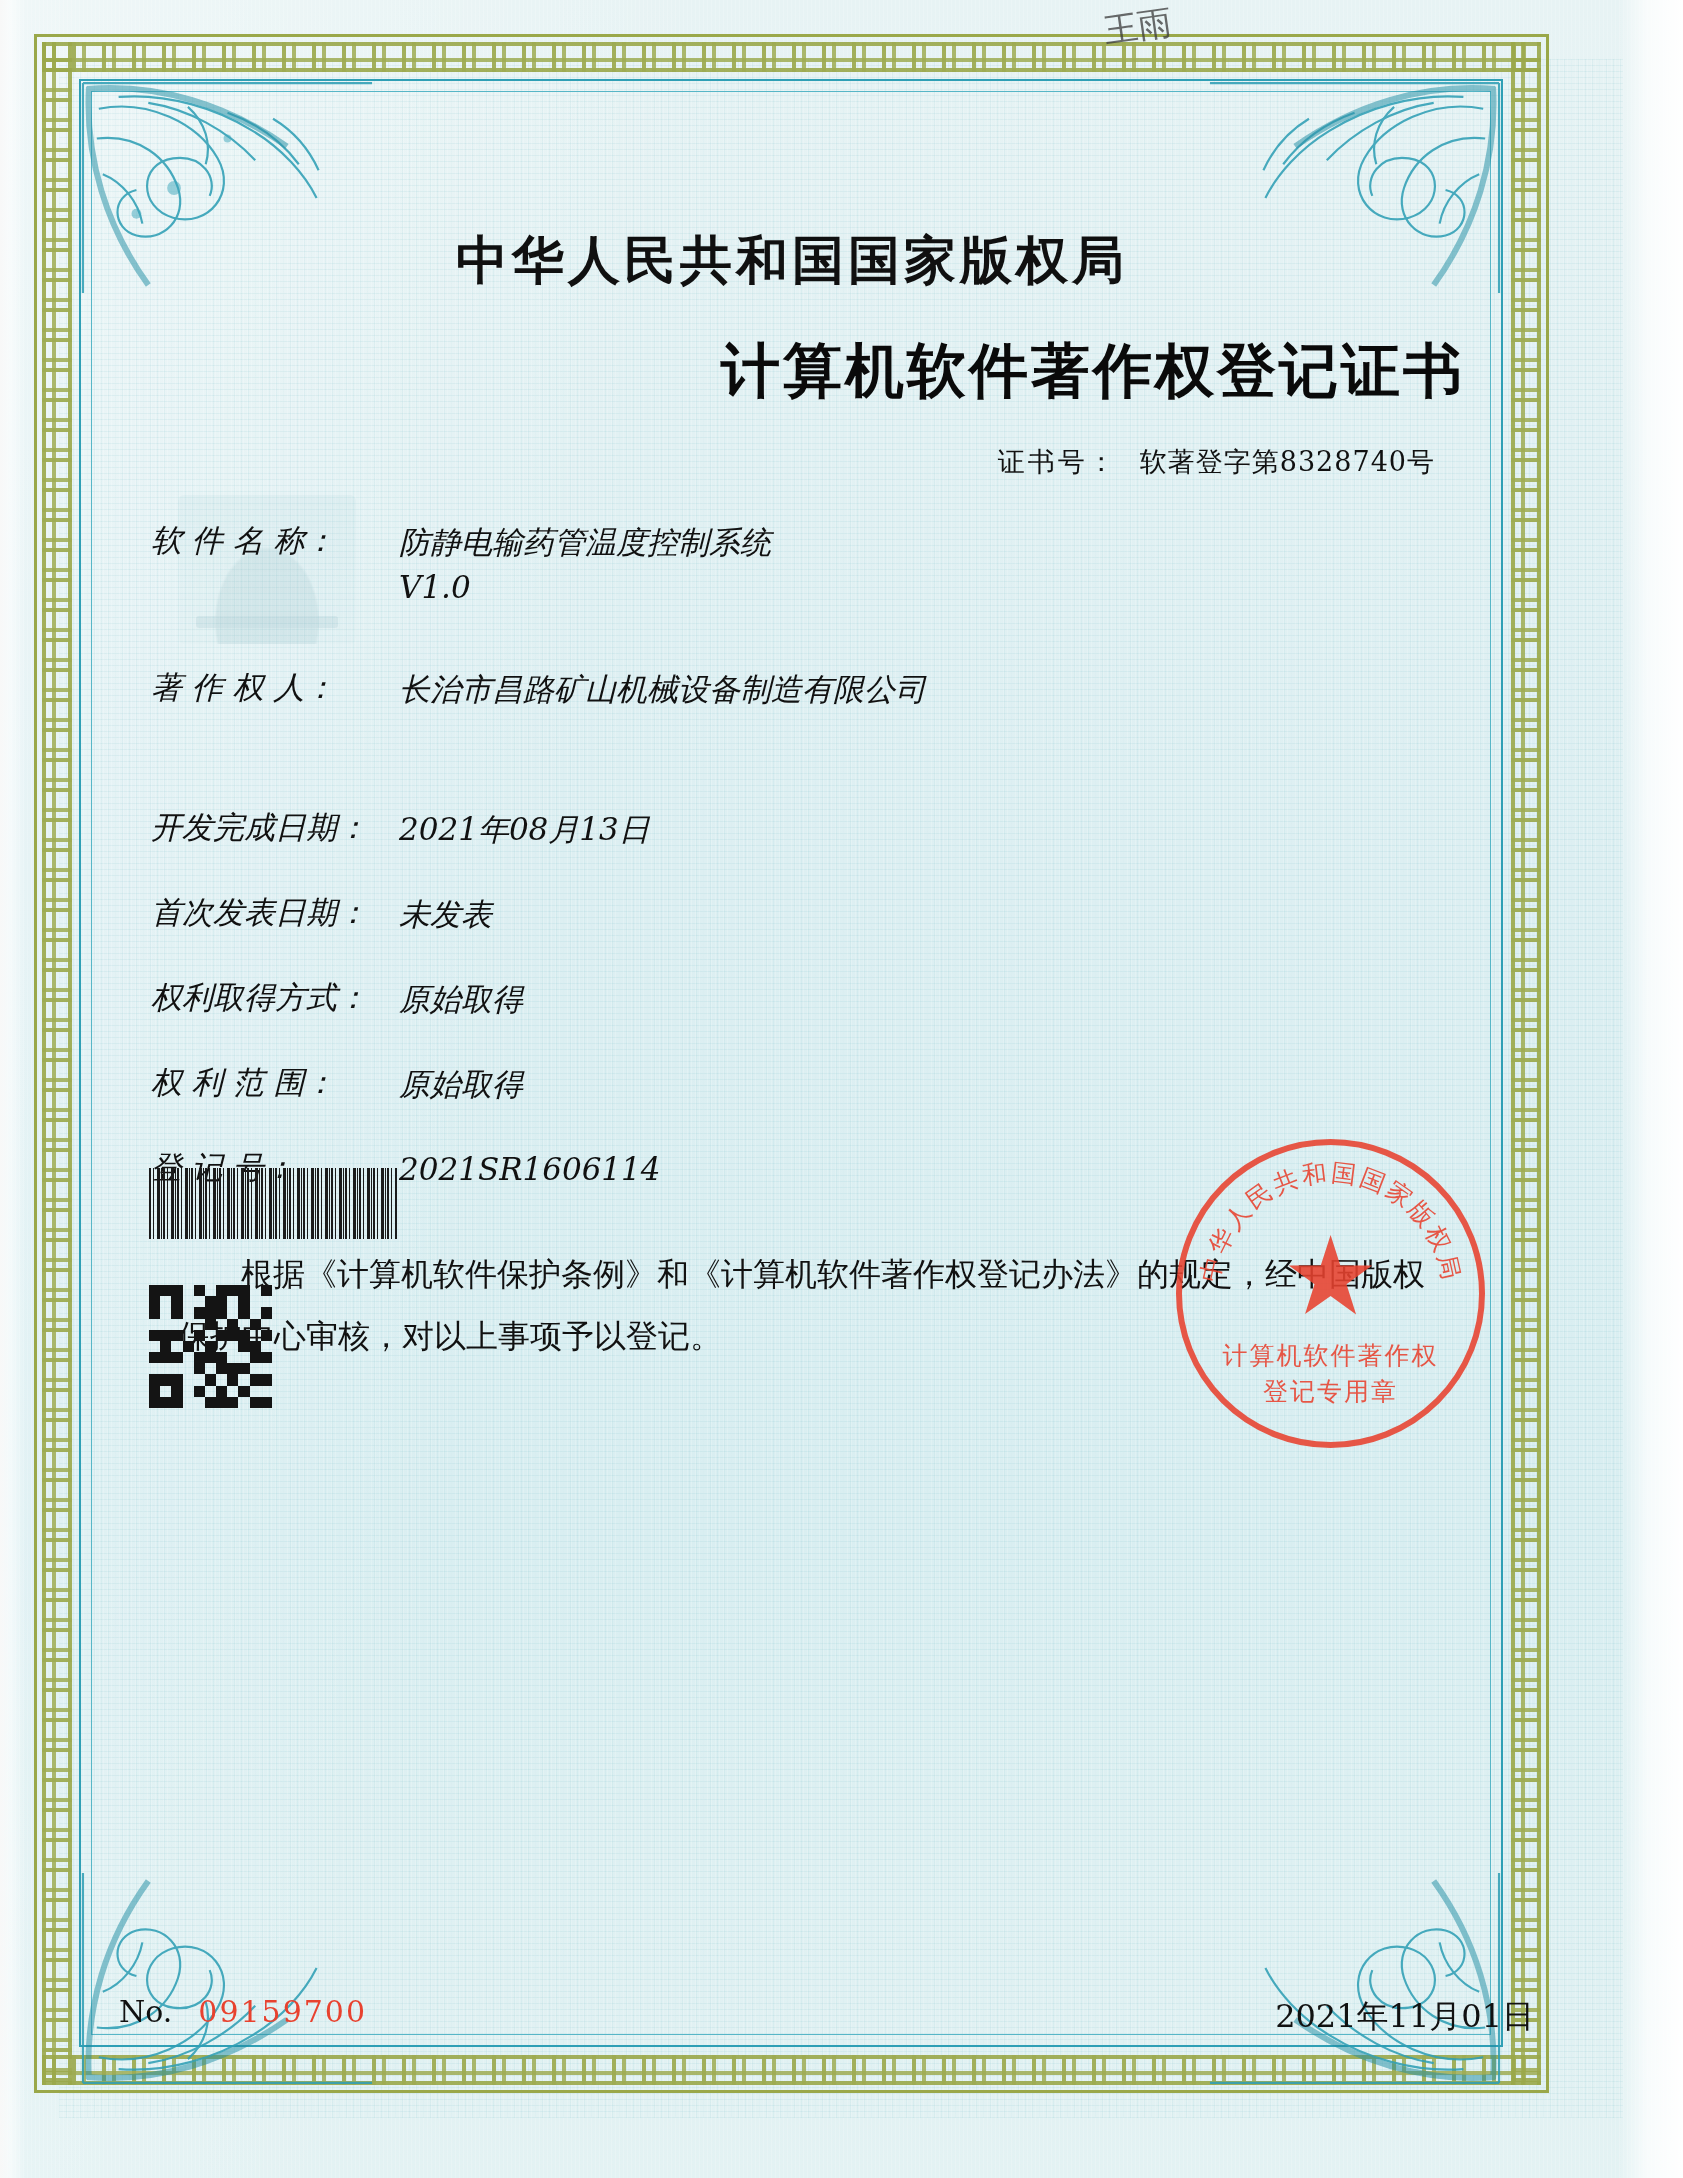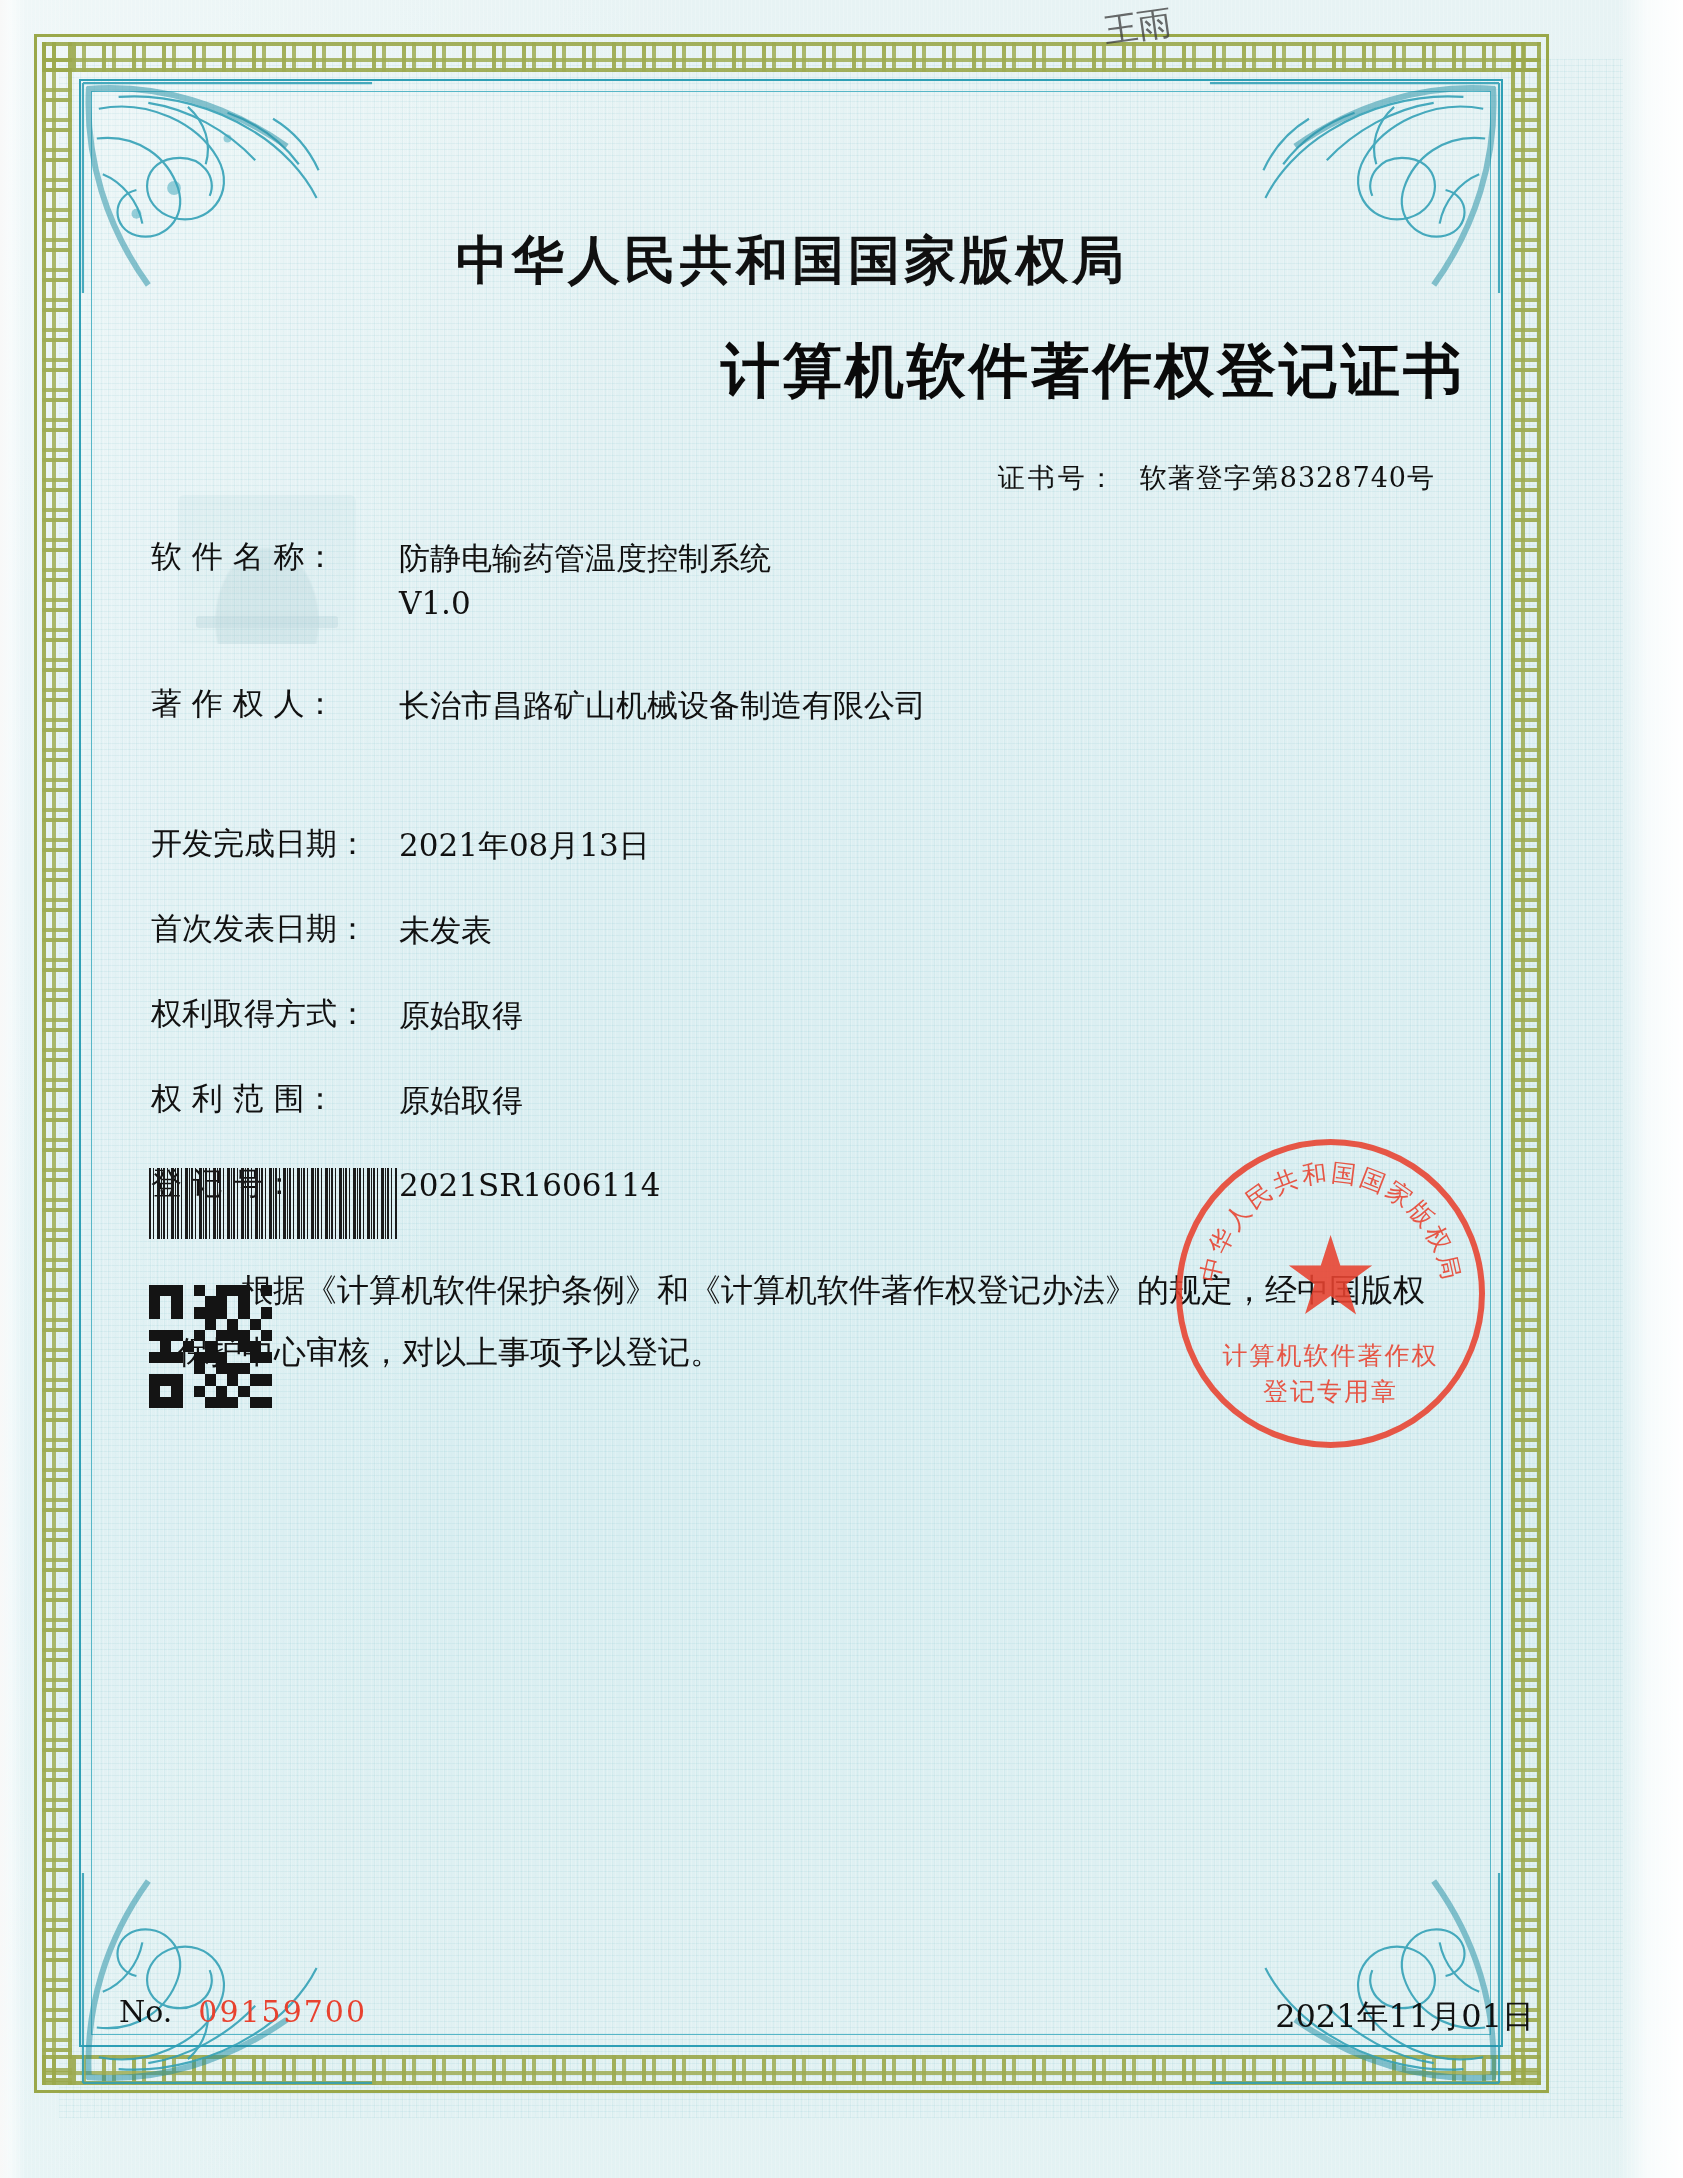--- a/index.html
+++ b/index.html
@@ -140,37 +140,38 @@
     font-family: Liberation Serif, serif;
     font-size: 59px;
     letter-spacing: 3px;
     color: #0a0a0a;
     font-weight: 700;
     margin-top: 36px;
   }
   .cert-no {
     text-align: right;
     padding-right: 30px;
-    margin-top: 48px;
+    margin-top: 32px;
     font-size: 27px;
     color: #111;
     letter-spacing: 1px;
     font-family: "DejaVu Serif", "Liberation Serif", serif;
   }
   .cert-no .lbl { letter-spacing: 3px; }
   .cert-no .val { margin-left: 22px; }
 
   .field {
     display: flex;
     align-items: flex-start;
     margin-top: 40px;
     padding-left: 32px;
     font-size: 31px;
     color: #111;
     font-family: "DejaVu Serif", "Liberation Serif", serif;
+    font-style: italic;
   }
   .field .label {
     width: 248px;
     flex: 0 0 248px;
     white-space: pre;
   }
   .field .value {
     flex: 1;
     white-space: pre-line;
     line-height: 1.45;

